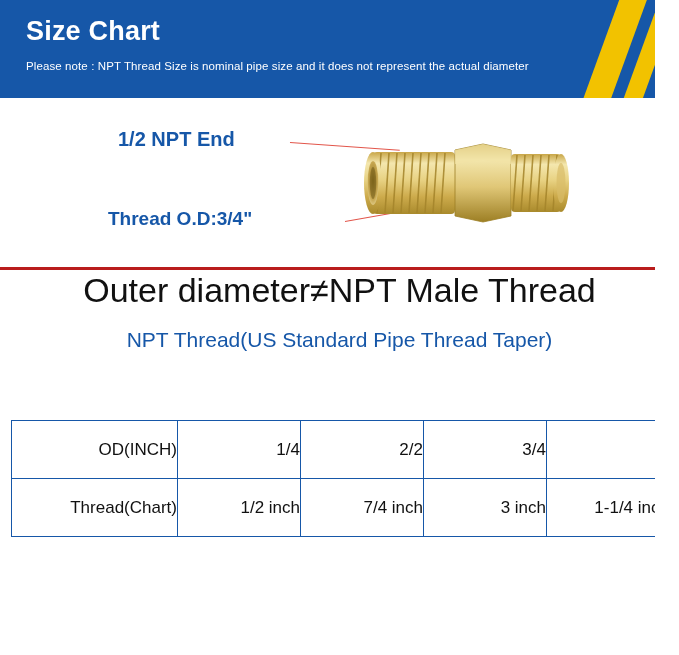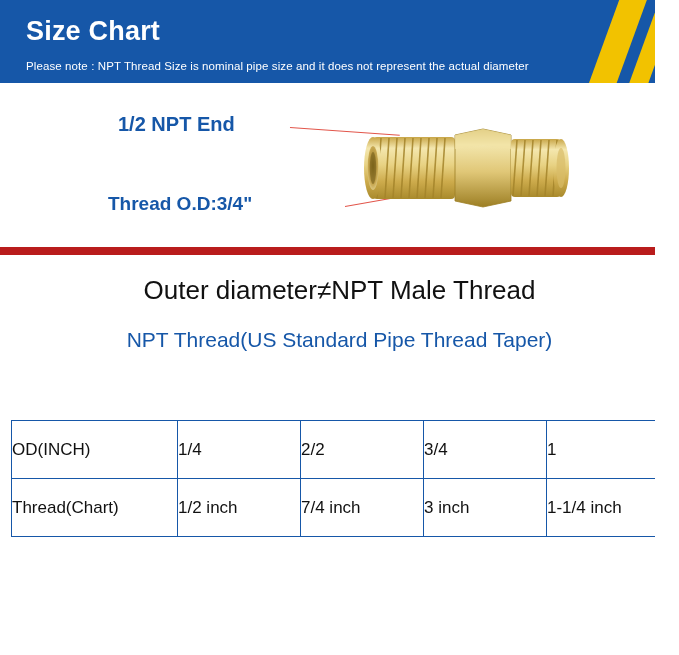--- a/index.html
+++ b/index.html
@@ -49,24 +49,24 @@
     left: 26px; top: 60px;
     color: #ffffff;
     font-size: 11.5px;
     letter-spacing: 0.1px;
     white-space: nowrap;
   }
 
   
   #photo-panel {
     position: absolute;
-    left: 0; top: 83px;
+    left: 0; top: 98px;
     width: 679px; height: 172px;
     background: #ffffff;
-    border-bottom: 8px solid #b91c1c;
+    border-bottom: 3px solid #b91c1c;
   }
 
   .callout-label {
     position: absolute;
     color: #1657a8;
     font-weight: bold;
     white-space: nowrap;
   }
   #label-npt-end {
     left: 118px; top: 30px;
@@ -104,42 +104,42 @@
 
   
   #mid-block {
     position: absolute;
     left: 0; top: 273px;
     width: 679px;
     text-align: center;
   }
   #mid-line1 {
     color: #111111;
-    font-size: 26px;
+    font-size: 34px;
     line-height: 34px;
   }
   #mid-line2 {
     color: #1657a8;
     font-size: 21px;
     line-height: 32px;
     margin-top: 17px;
   }
 
   
   #size-table {
     position: absolute;
     left: 11px; top: 420px;
     width: 657px;
     border-collapse: collapse;
     table-layout: fixed;
   }
   #size-table td {
     border: 1px solid #1657a8;
     height: 58px;
-    text-align: left;
+    text-align: right;
     vertical-align: middle;
     font-size: 17px;
     color: #111111;
     padding: 0;
   }
   #size-table td.rowhead {
     width: 166px;
   }
   #size-table td.cell {
     width: 123px;

